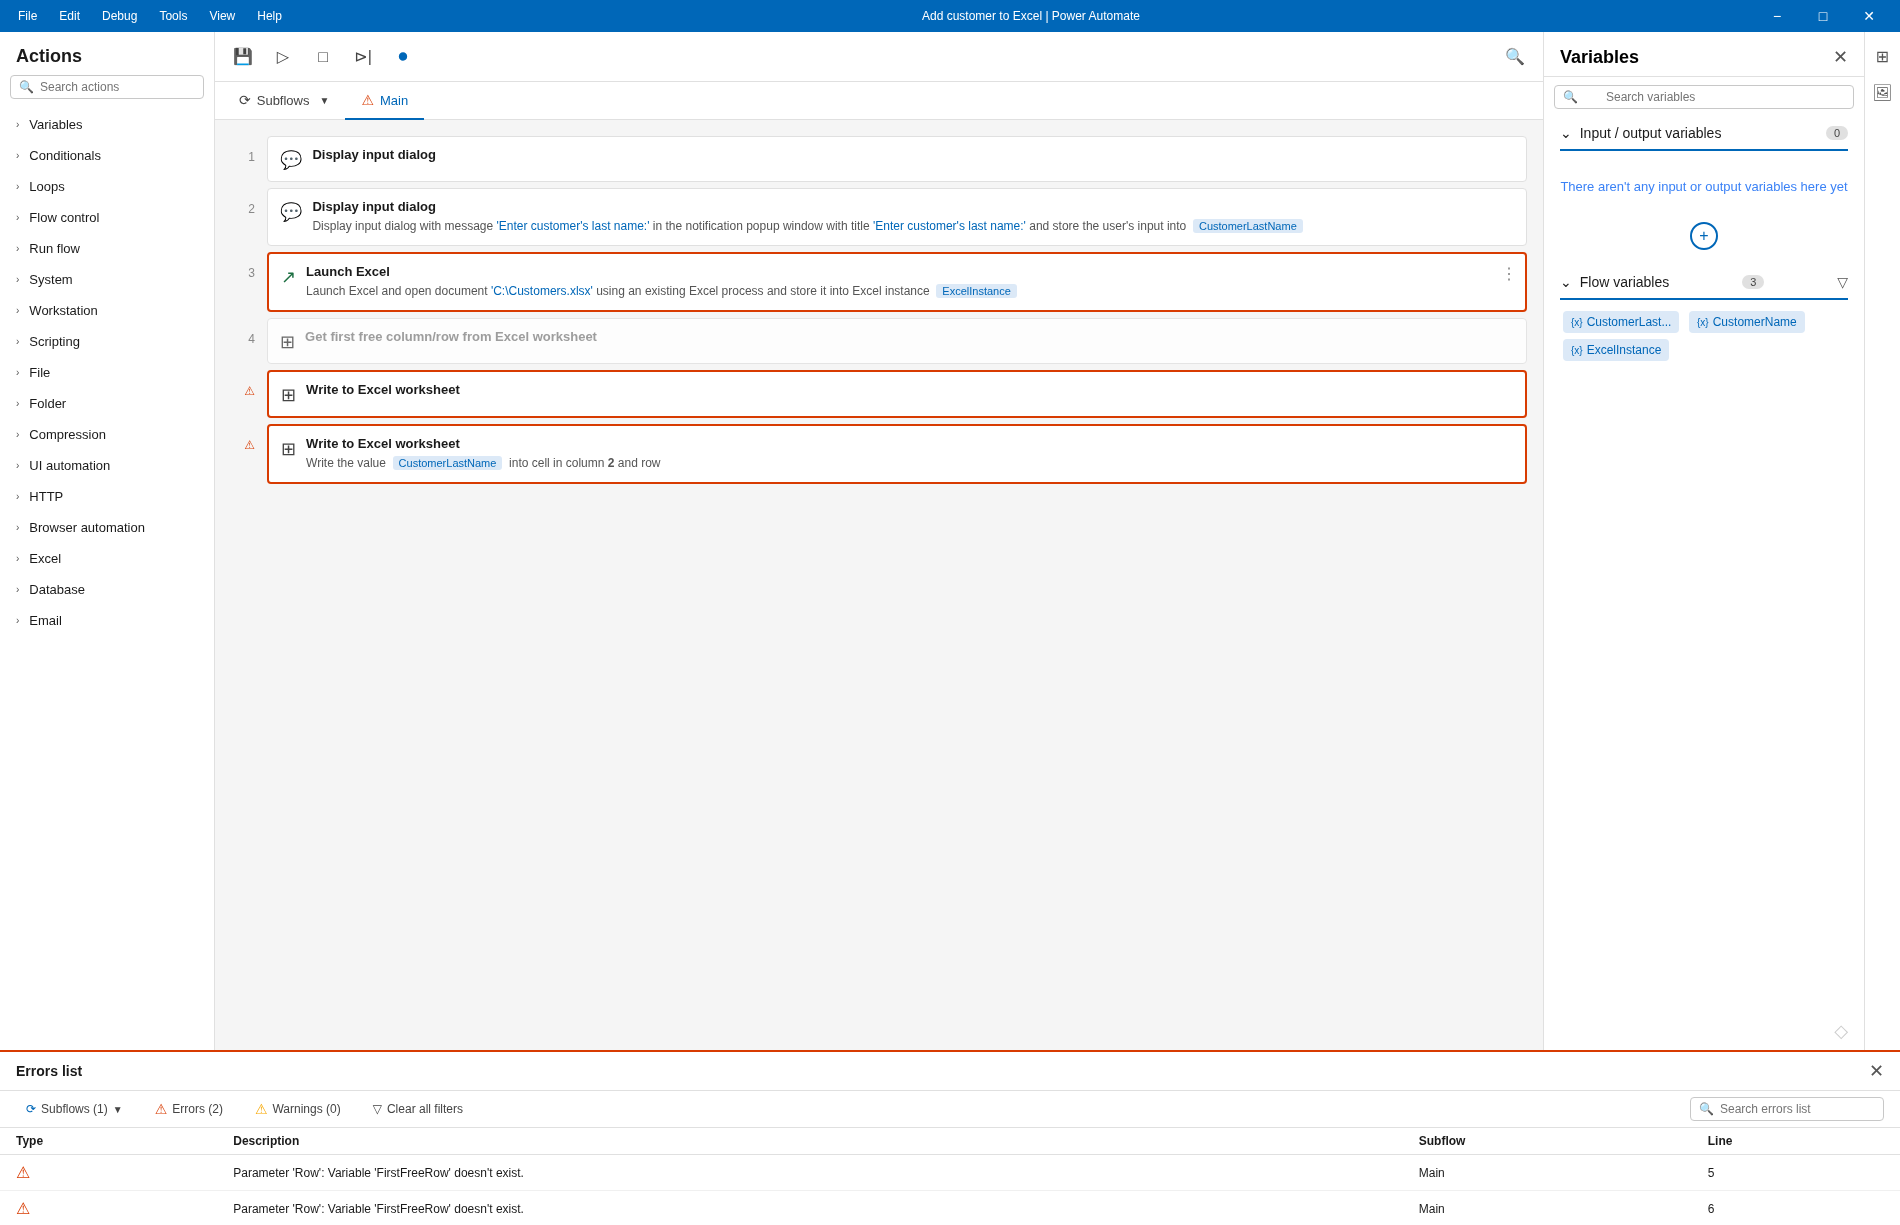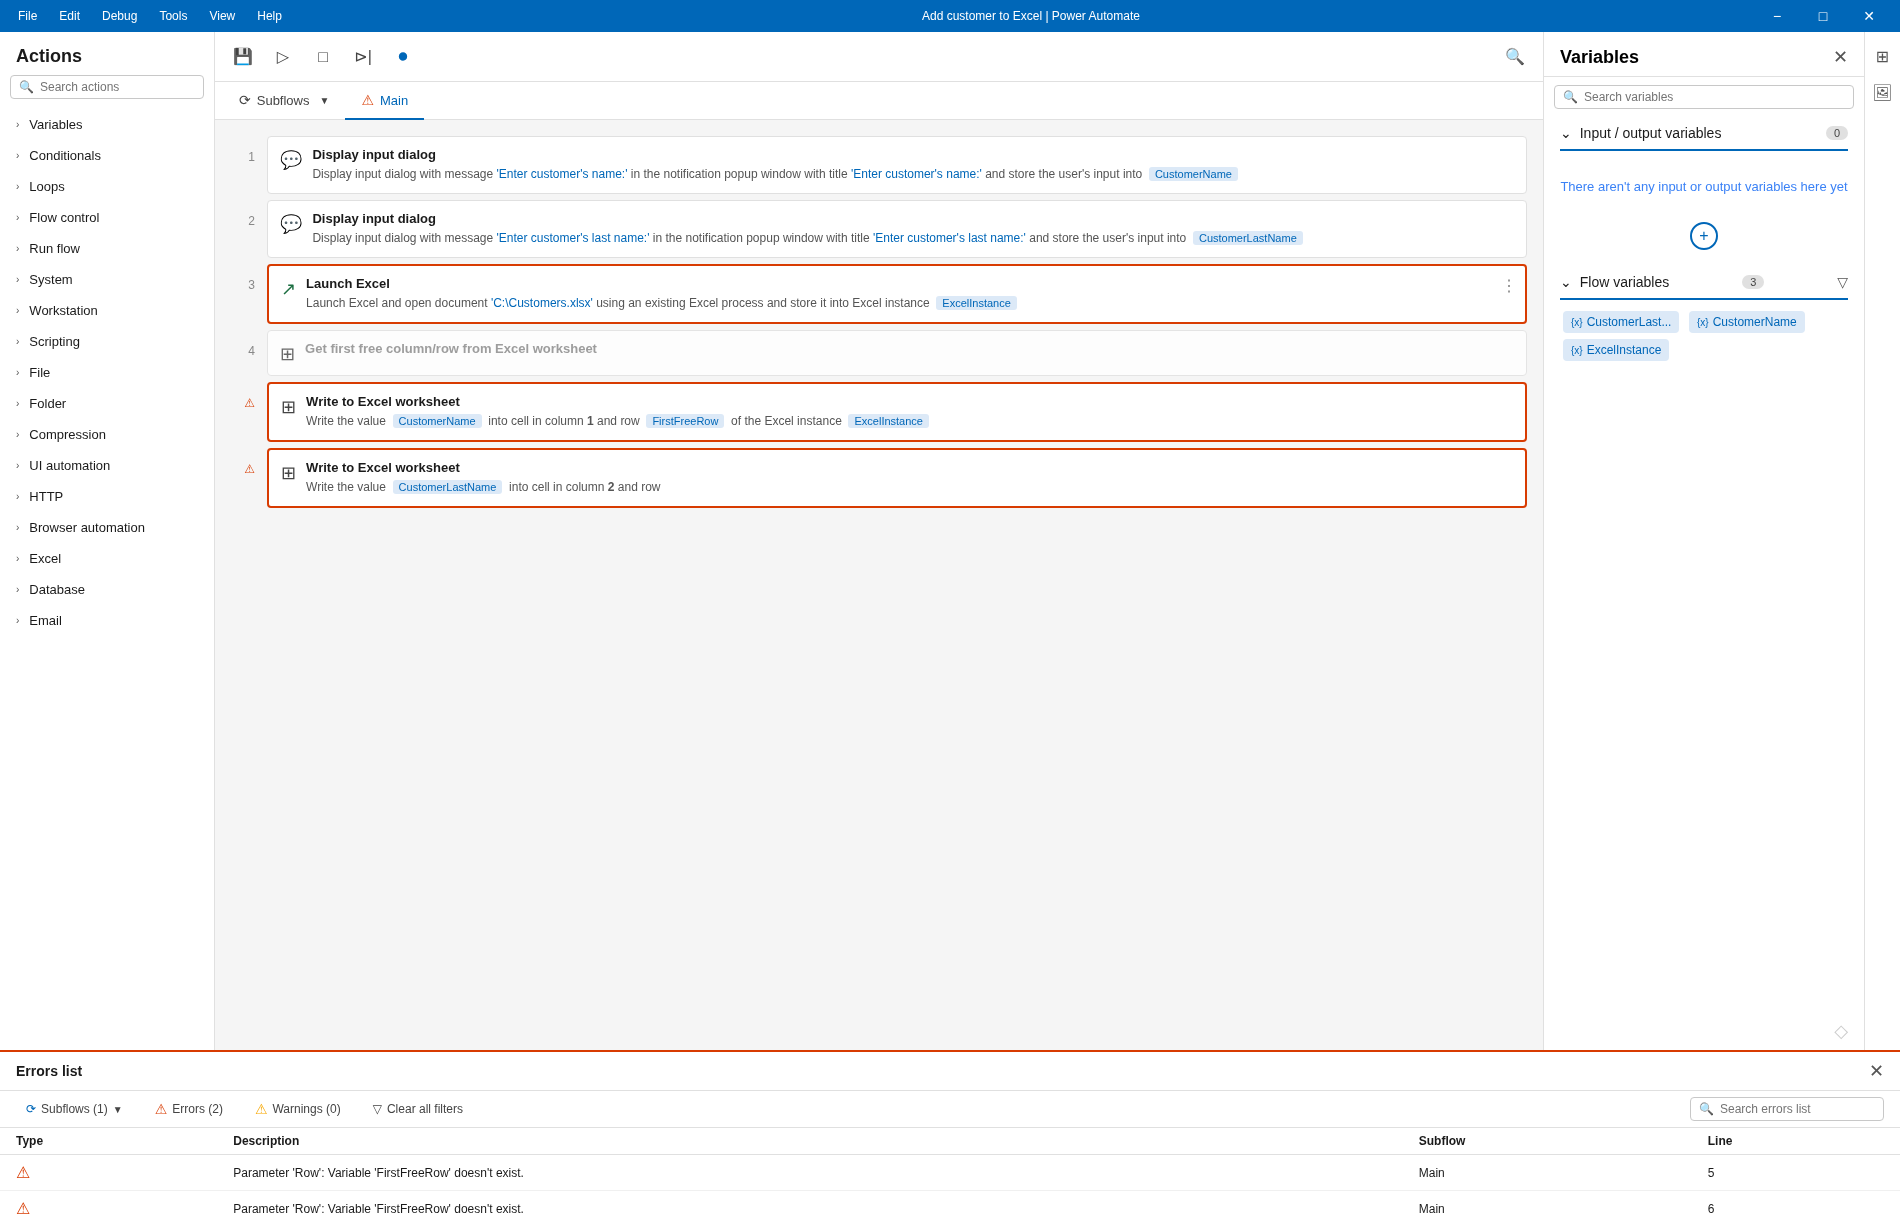--- a/index.html
+++ b/index.html
@@ -95,21 +95,21 @@
     .variables-header {
       display: flex; align-items: center; justify-content: space-between;
       padding: 14px 16px 8px; border-bottom: 1px solid #e0e0e0;
     }
     .variables-header-title { font-size: 18px; font-weight: 600; }
     .var-close { cursor: pointer; font-size: 18px; color: #555; }
     .var-search {
       margin: 8px 10px; border: 1px solid #c8c8c8; border-radius: 4px;
       display: flex; align-items: center; padding: 4px 8px;
     }
-    .var-search input { border: none; outline: none; flex: 1; font-size: 12px; color: #555; background: transparent; }
+    .var-search input { border: none; outline: none; flex: 1; font-size: 12px; color: #555; background: transparent; margin-left: 22px; }
 
     .var-section { padding: 0 0 8px; }
     .var-section-header {
       display: flex; align-items: center; padding: 8px 16px; cursor: pointer;
       gap: 8px; font-size: 14px; font-weight: 500; color: #1a1a1a;
     }
     .var-count-badge {
       background: #e0e0e0; color: #444; border-radius: 10px;
       padding: 1px 8px; font-size: 11px; margin-left: auto;
     }
@@ -298,23 +298,20 @@
     </div>
 
     <div class="flow-steps">
 
       <div class="step-row">
         <div class="step-num">1</div>
         <div class="step-card">
           <div class="step-icon">💬</div>
           <div class="step-content">
             <div class="step-title">Display input dialog</div>
-            <div class="step-desc">
-              Display input dialog with message <span style="color:#0067b8;">'Enter customer's name:'</span> in the notification popup window with title <span style="color:#0067b8;">'Enter customer's name:'</span> and store the user's input into &nbsp;<span class="step-var">CustomerName</span>
-            </div>
           </div>
         </div>
       </div>
 
       <div class="step-row">
         <div class="step-num">2</div>
         <div class="step-card">
           <div class="step-icon">💬</div>
           <div class="step-content">
             <div class="step-title">Display input dialog</div>
@@ -348,23 +345,20 @@
           </div>
         </div>
       </div>
 
       <div class="step-row">
         <div class="step-num" style="color:#d83b01;">⚠</div>
         <div class="step-card error-border">
           <div class="step-icon">⊞</div>
           <div class="step-content">
             <div class="step-title">Write to Excel worksheet</div>
-            <div class="step-desc">
-              Write the value &nbsp;<span class="step-var">CustomerName</span>&nbsp; into cell in column <strong>1</strong> and row &nbsp;<span class="step-var">FirstFreeRow</span>&nbsp; of the Excel instance &nbsp;<span class="step-var">ExcelInstance</span>
-            </div>
           </div>
         </div>
       </div>
 
       <div class="step-row">
         <div class="step-num" style="color:#d83b01;">⚠</div>
         <div class="step-card error-border">
           <div class="step-icon">⊞</div>
           <div class="step-content">
             <div class="step-title">Write to Excel worksheet</div>

